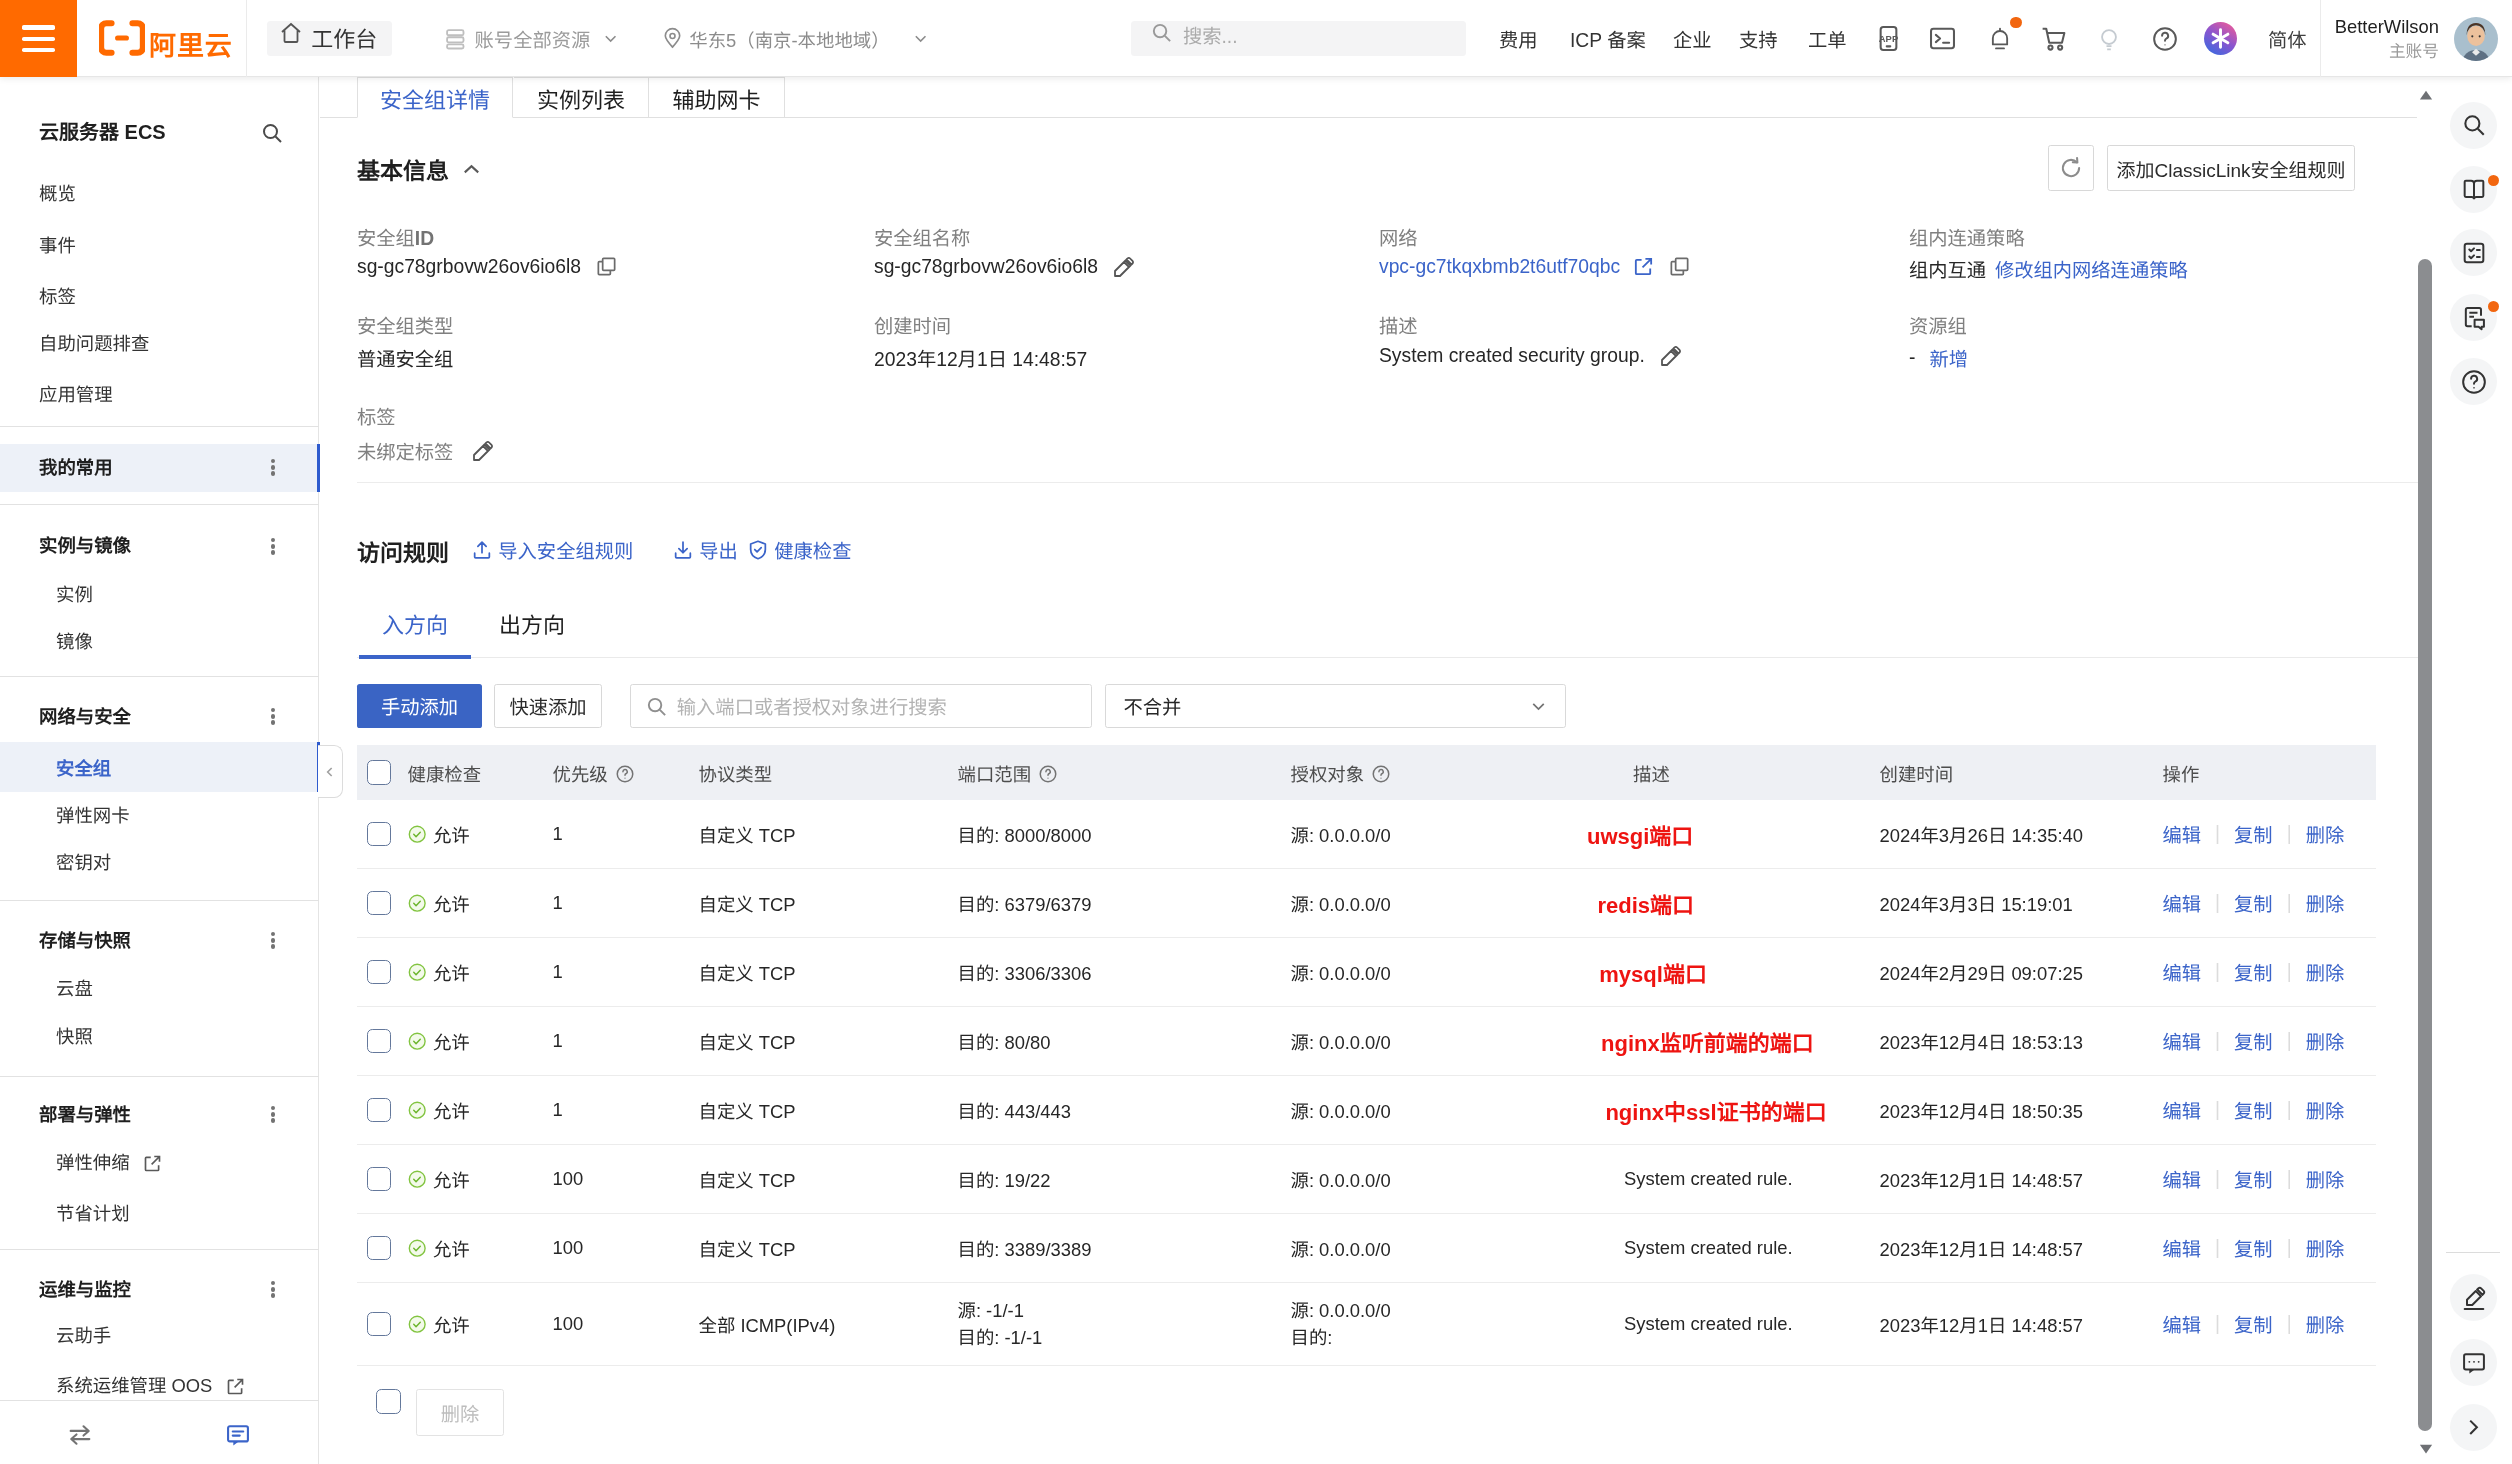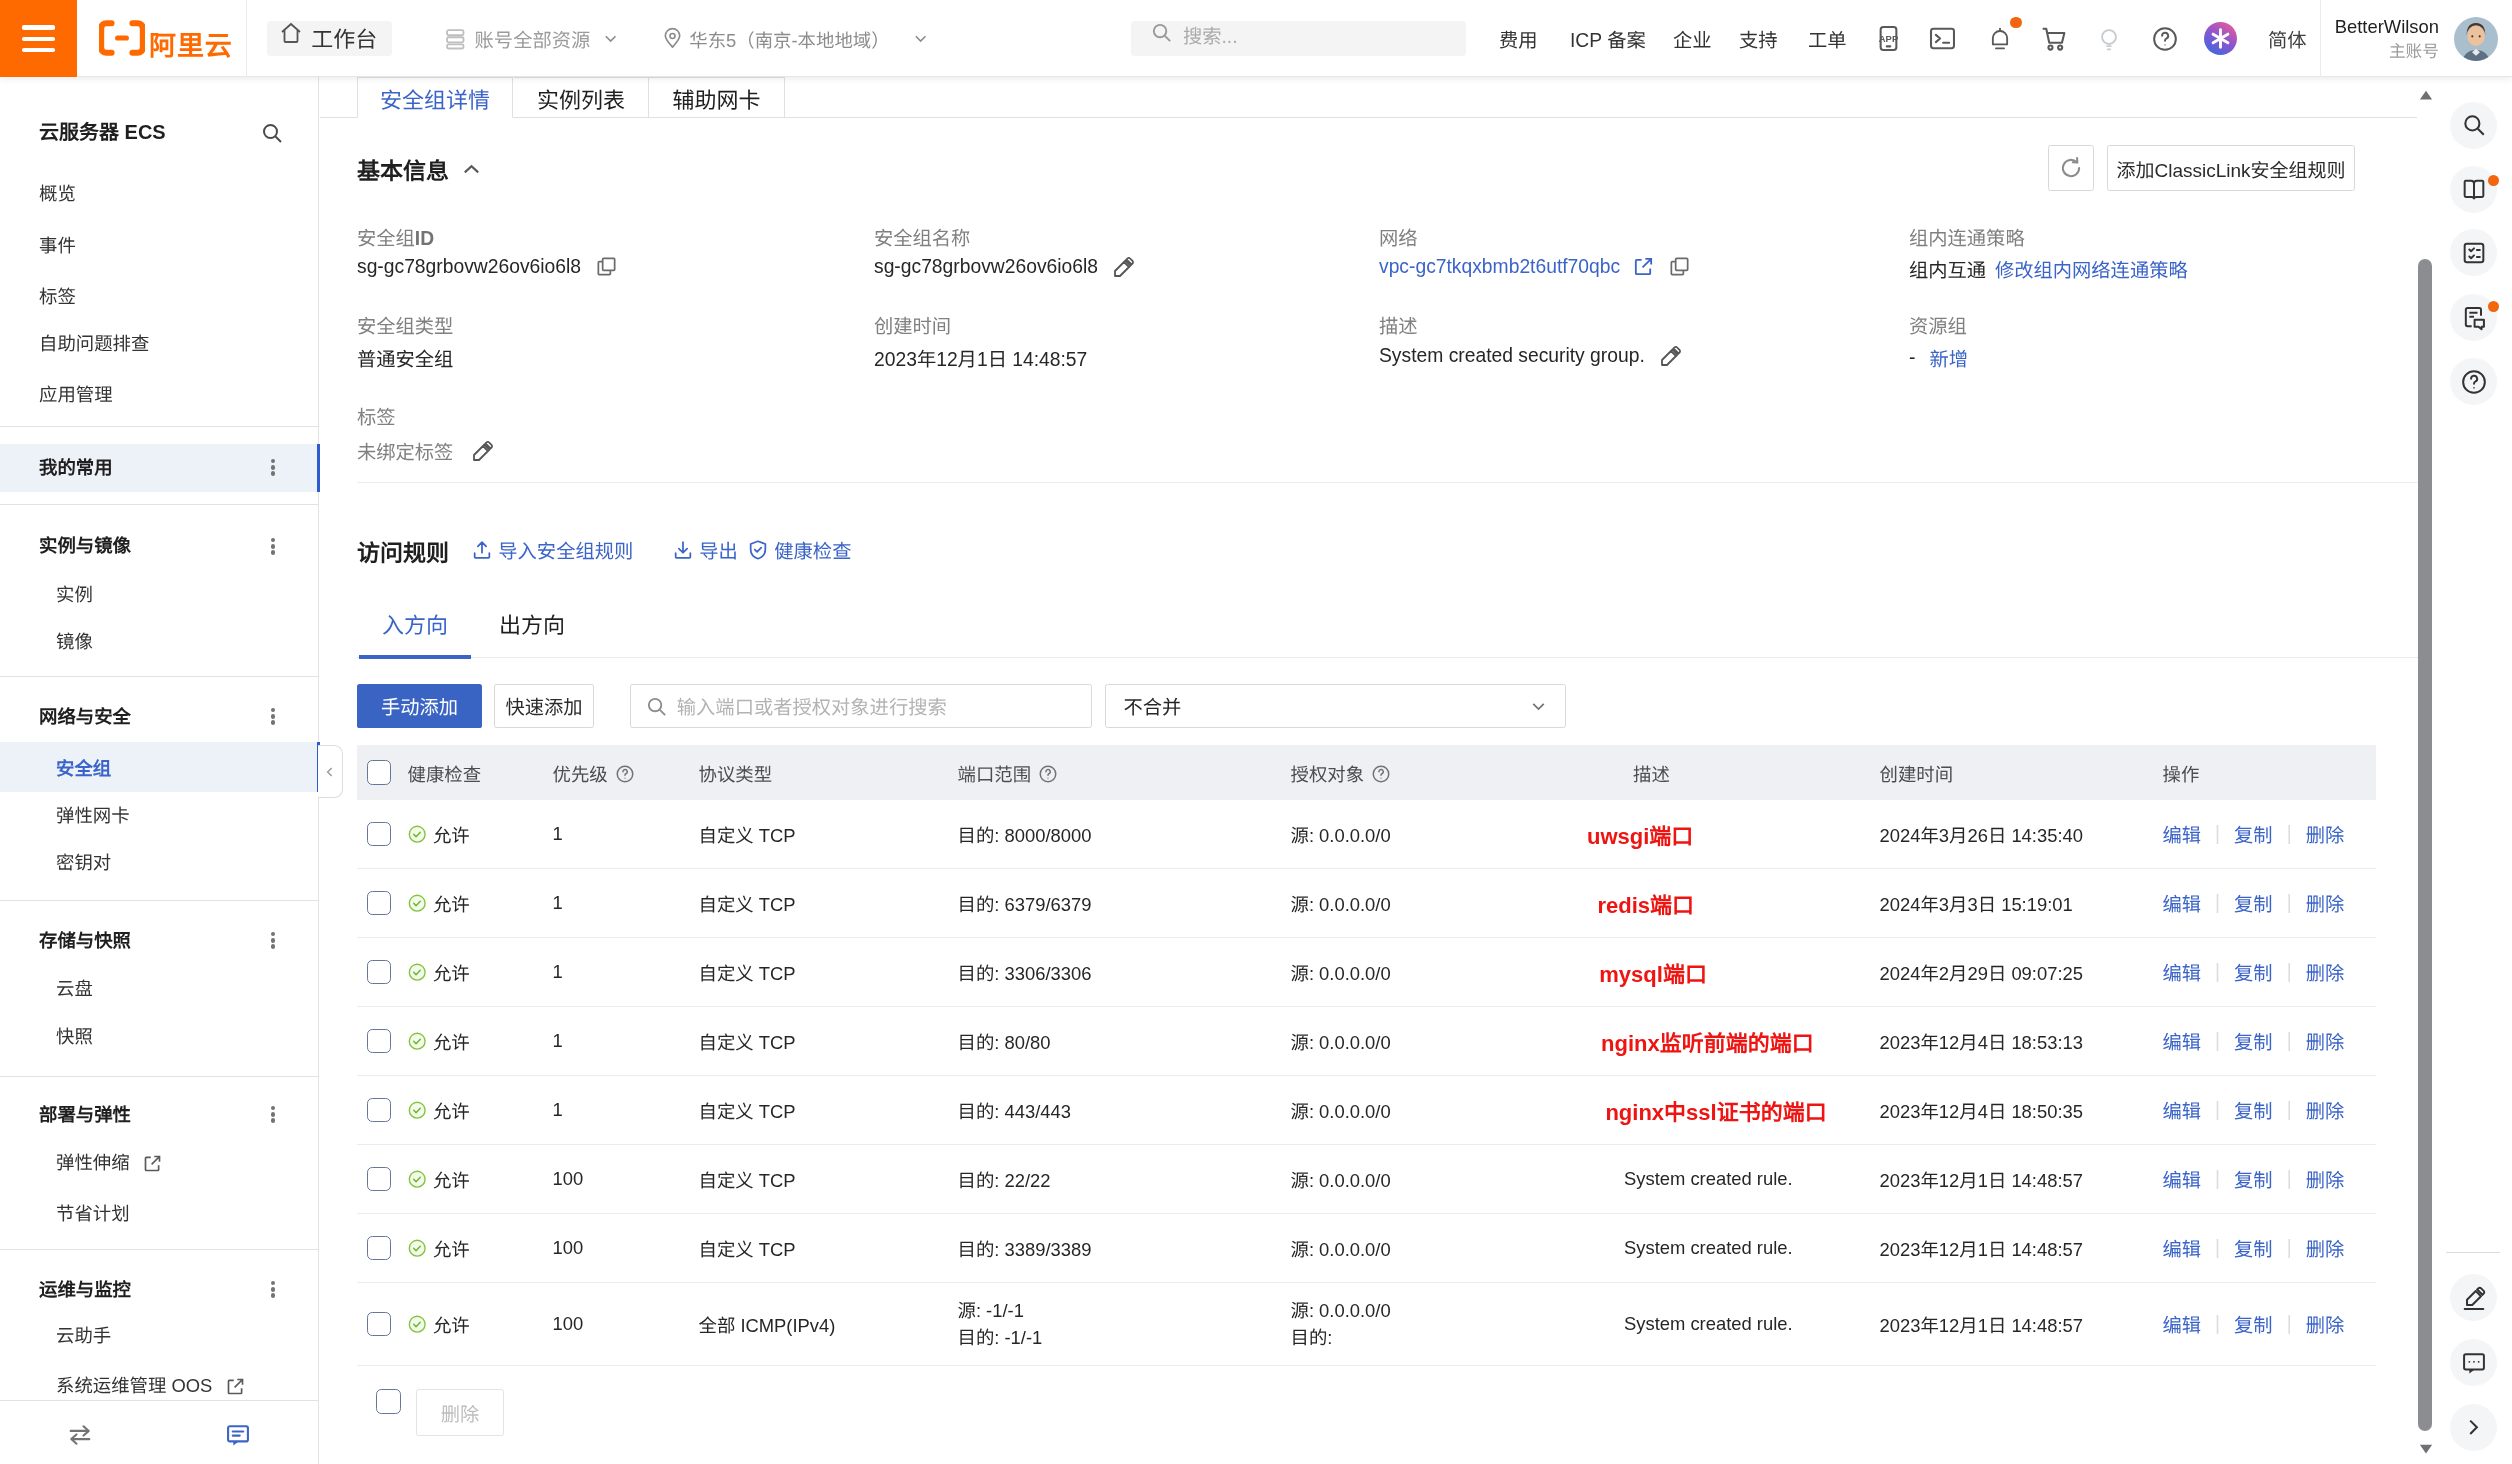--- a/index.html
+++ b/index.html
@@ -361,21 +361,21 @@
       </svg>
       <span class="blue" style="margin-left:5.3px">健康检查</span>
     </div>
 
   <div class="a" style="left:39px;top:530px;width:112px;text-align:center;font-size:22px;color:#3b64c9">入方向</div>
   <div class="a" style="left:156px;top:530px;width:112px;text-align:center;font-size:22px;color:#1f1f1f">出方向</div>
   <div class="a" style="left:37px;top:580px;width:2061px;height:0.9px;background:#eaeaea"></div>
   <div class="a" style="left:39px;top:578px;width:112px;height:4.4px;background:#3b64c9"></div>
 
   <div class="a" style="left:37px;top:607px;width:125px;height:44px;background:#3a64c4;border-radius:2.6px;display:flex;align-items:center;justify-content:center;font-size:19.3px;color:#fff">手动添加</div>
-  <div class="btn" style="left:174px;top:607px;width:100px;height:44px">快速添加</div>
+  <div class="btn" style="left:174px;top:607px;width:108px;height:44px">快速添加</div>
   <div class="a" style="left:310px;top:607px;width:462px;height:44px;border:0.9px solid #d9d9d9;border-radius:2.6px;display:flex;align-items:center">
       <svg style="margin-left:14px" width="23" height="23" viewBox="0 0 24 24" fill="none" stroke="#8f8f8f" stroke-width="2">
         <circle cx="10.5" cy="10.5" r="6.5"></circle>
         <path d="M15.5 15.5 L21 21"></path>
       </svg>
       <span style="margin-left:8.8px;font-size:19.3px;color:#b3b3b3">输入端口或者授权对象进行搜索</span>
     </div>
   <div class="a" style="left:785px;top:607px;width:461px;height:44px;border:0.9px solid #d9d9d9;border-radius:2.6px;display:flex;align-items:center;justify-content:space-between">
       <span style="margin-left:17.5px;font-size:19.3px;color:#262626">不合并</span>
       <svg style="margin-right:16px" width="21" height="21" viewBox="0 0 24 24" fill="none" stroke="#737373" stroke-width="2">
@@ -541,21 +541,21 @@
       </div>
     <div style="display:flex;align-items:center">
         <svg width="18.4" height="18.4" viewBox="0 0 24 24">
           <circle cx="12" cy="12" r="10.3" fill="#f3faea" stroke="#82c440" stroke-width="1.8"></circle>
           <path d="M7.5 12.2 l3 3 5.5-5.8" fill="none" stroke="#6cb52d" stroke-width="1.9" stroke-linecap="round" stroke-linejoin="round"></path>
         </svg>
         <span style="margin-left:7px">允许</span>
       </div>
     <div>100</div>
     <div>自定义 TCP</div>
-    <div>目的: 22/22</div>
+    <div>目的: 19/22</div>
     <div>源: 0.0.0.0/0</div>
     <div style="padding-left:37px"><span class="">System created rule.</span></div>
     <div>2023年12月1日 14:48:57</div>
     <div class="ops">
         <a>编辑</a>
         <i>|</i>
         <a>复制</a>
         <i>|</i>
         <a>删除</a>
       </div>

